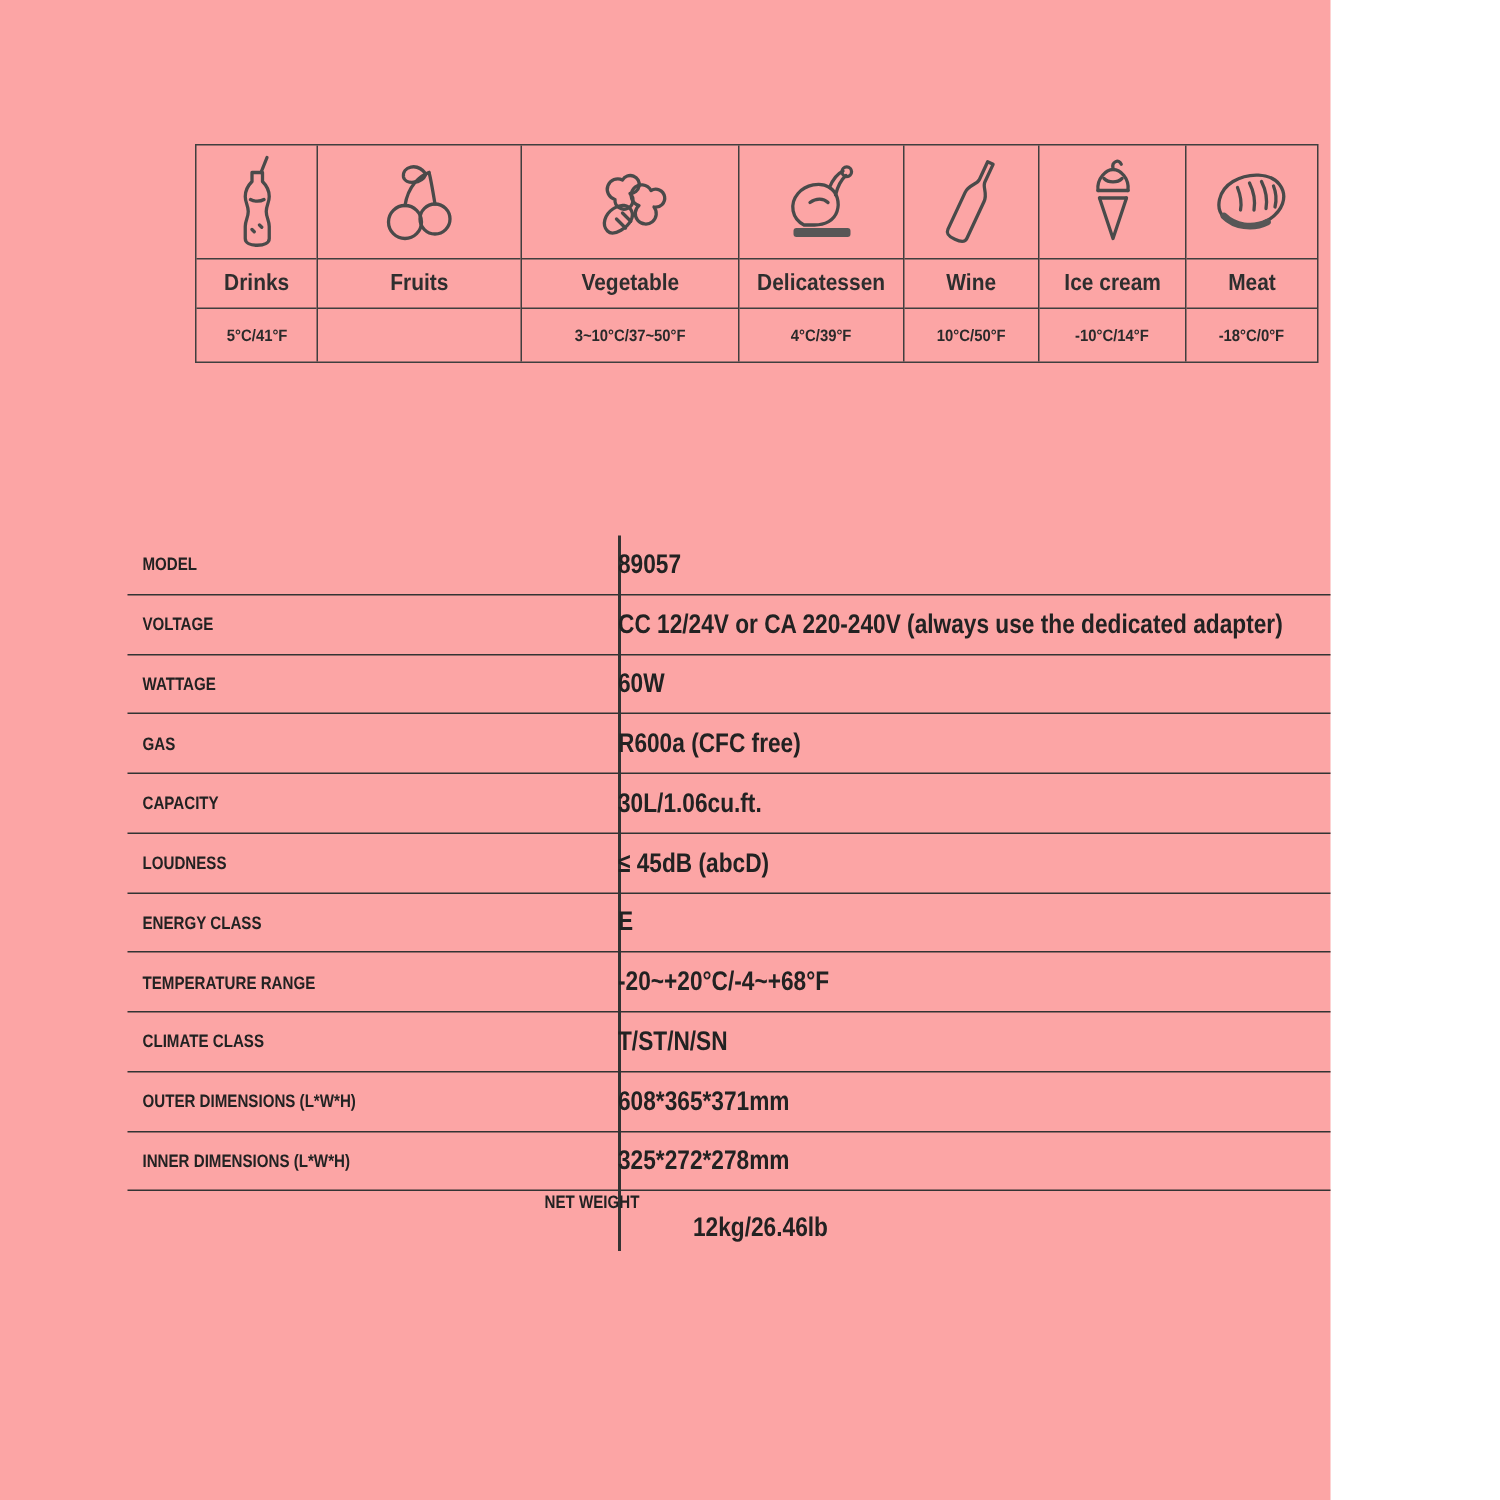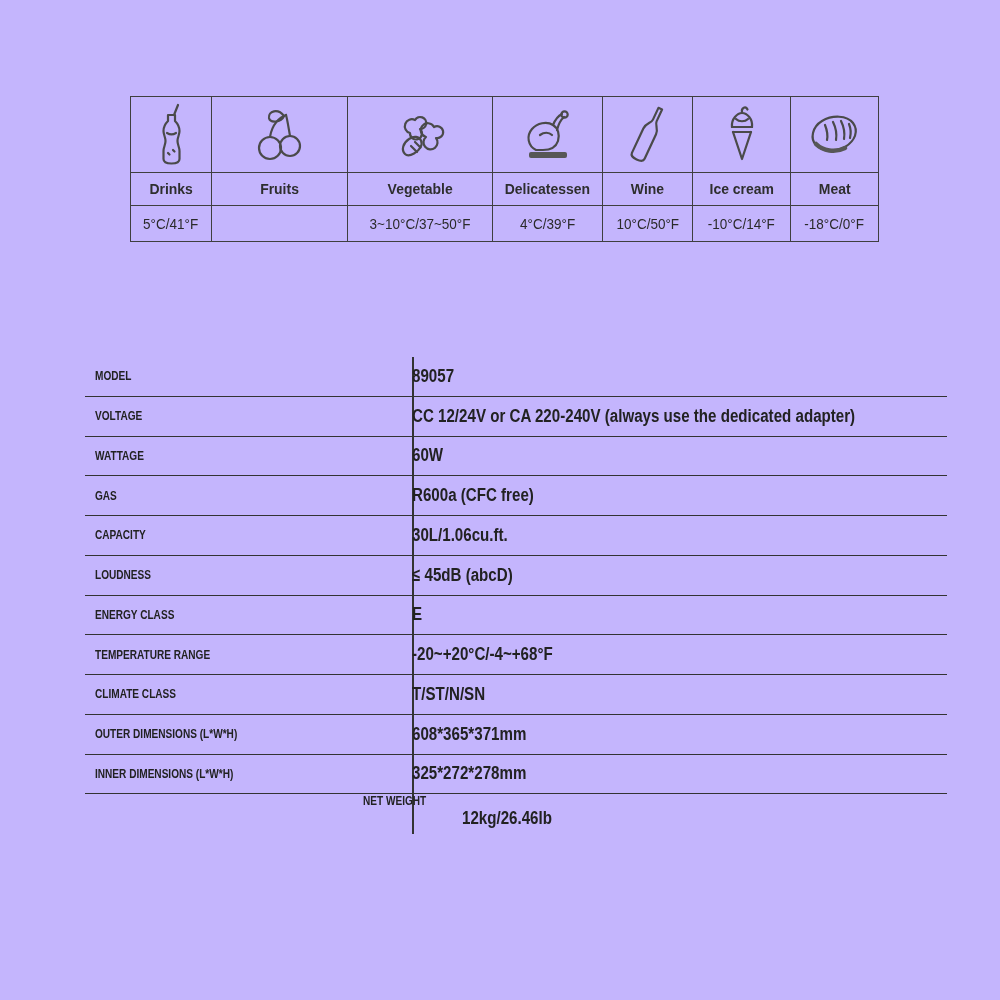--- a/index.html
+++ b/index.html
@@ -1,36 +1,36 @@
 <!DOCTYPE html>
 <html><head>
 <meta charset="utf-8">
 <style>
   html,body { margin:0; padding:0; background:#ffffff; }
   .page {
-    position:relative; width:1000px; height:1000px; background:#c4b5fd;
+    position:relative; width:887px; height:1000px; background:#fca5a5;
     font-family:"Liberation Sans", sans-serif; color:#262626; overflow:hidden;
   }
 
   
   .food-table {
     position:absolute; left:130px; top:96px;
     display:grid;
     grid-template-columns:81px 136px 145px 110px 90px 98px 87px;
     border:1.6px solid #3f3f3f;
   }
   .food-col { display:grid; grid-template-rows:76px 33px 35px; border-right:1.6px solid #3f3f3f; }
   .food-col:last-child { border-right:none; }
   .fcell { display:flex; align-items:center; justify-content:center; }
   .icon-cell { border-bottom:1.6px solid #3f3f3f; }
   .name-cell {
     border-bottom:1.6px solid #3f3f3f;
     font-weight:bold; font-size:15.5px; color:#2e2e2e;
   }
-  .temp-cell { font-weight:normal; font-size:15px; color:#2a2a2a; }
+  .temp-cell { font-weight:bold; font-size:11px; color:#2a2a2a; }
   .cndc { display:inline-block; transform:scaleX(0.9); transform-origin:center; white-space:nowrap; }
 
   .ficon { stroke:#4a4a4a; fill:none; stroke-width:2.2; stroke-linecap:round; stroke-linejoin:round; }
   .ficon .fill-dark { fill:#575757; stroke:none; }
   .wine-svg { transform:rotate(25deg); }
 
   
   .spec-table { position:absolute; left:85px; top:357px; width:862px; }
   .spec-row {
     display:flex; align-items:center; height:39.75px;

